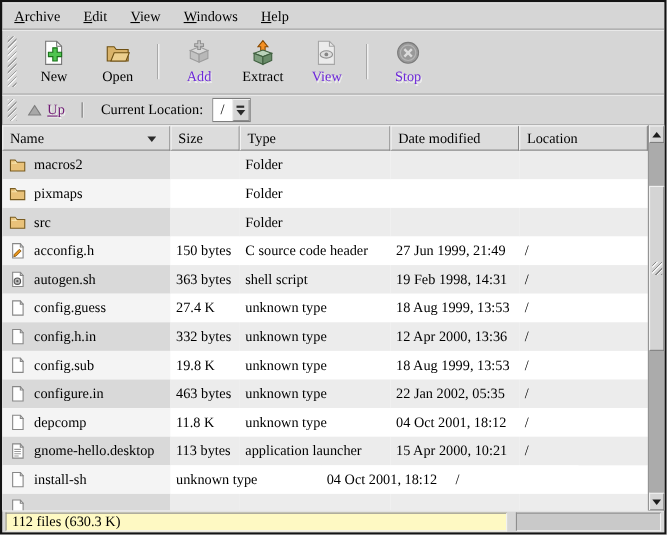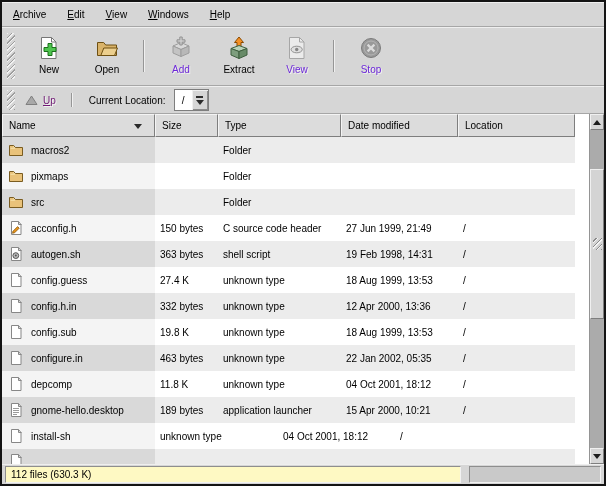--- a/index.html
+++ b/index.html
@@ -1,17 +1,17 @@
 <!DOCTYPE html>
 <html><head>
 <meta charset="utf-8">
 <style>
   html,body{margin:0;padding:0;background:#9a9a9a;}
   .window{position:relative;width:606px;height:486px;box-sizing:border-box;border:2px solid #141414;
-    background:#d6d6d6;font-family:Liberation Sans, sans-serif;font-size:10px;color:#000;overflow:hidden;}
+    background:#d6d6d6;font-family:Liberation Serif, serif;font-size:13px;color:#000;overflow:hidden;}
 
   
   .menubar{height:25px;display:flex;align-items:center;padding:0 4px;
     box-shadow:inset 0 1px 0 #efefef, inset 0 -1px 0 #a6a6a6;}
   .menu-item{padding:3px 7px;margin-right:7px;cursor:default;}
   .menu-item u{text-decoration:underline;}
 
   
   .toolbar{height:59px;display:flex;align-items:center;padding:2px 2px 3px 2px;box-sizing:border-box;
     box-shadow:inset 0 1px 0 #efefef, inset 0 -1px 0 #a6a6a6;}
@@ -46,21 +46,21 @@
   .list{height:350px;background:#fff;display:flex;}
   .list-main{width:587px;display:flex;flex-direction:column;}
   .hdr{display:flex;height:23px;flex:none;}
   .hdr-cell{box-sizing:border-box;background:#dcdcdc;display:flex;align-items:center;padding:0 6px;
     border:1px solid;border-color:#f4f4f4 #7e7e7e #7e7e7e #f4f4f4;}
   .hdr-cell .sort{margin-left:auto;margin-right:6px;width:0;height:0;border:4px solid transparent;border-top:5px solid #2a2a2a;margin-top:5px;}
   .rows{flex:1;overflow:hidden;}
   .row{display:flex;height:26px;}
   .cell{box-sizing:border-box;display:flex;align-items:center;padding:0 5px;white-space:nowrap;overflow:hidden;}
   .cell.name{gap:7px;padding-left:6px;}
-  .c0{width:153px;}.c1{width:63px;}.c2{width:123px;}.c3{width:117px;}.c4{width:117px;}
+  .c0{width:153px;}.c1{width:63px;}.c2{width:137px;}.c3{width:117px;}.c4{width:117px;}
   .row.light .cell{background:#ffffff;}
   .row.light .cell.name{background:#f4f4f4;}
   .row.shade .cell{background:#ececec;}
   .row.shade .cell.name{background:#d9d9d9;}
   .row.clip{height:15px;}
 
   
   .sb{width:15px;display:flex;flex-direction:column;background:#ababab;border-left:1px solid #949494;box-sizing:border-box;}
   .sb-btn{height:16px;flex:none;background:#d6d6d6;box-sizing:border-box;display:flex;align-items:center;justify-content:center;
     border:1px solid;border-color:#f0f0f0 #7e7e7e #7e7e7e #f0f0f0;}
@@ -444,21 +444,21 @@
                   <path d="M3.5 1.5h7l2.5 3v10h-9.5z" fill="#fff" stroke="#878787"></path>
                   <path d="M10.5 1.5v3h3" fill="none" stroke="#878787"></path>
                   <g stroke="#9a9a9a">
                     <path d="M5 6.5h6M5 8.5h6M5 10.5h6M5 12.5h4"></path>
                   </g>
                 </svg>
               </span>
               <span>gnome-hello.desktop</span>
             </div>
             <div class="cell c1">
-              <span>189 bytes</span>
+              <span>113 bytes</span>
             </div>
             <div class="cell c2">
               <span>application launcher</span>
             </div>
             <div class="cell c3">
               <span>15 Apr 2000, 10:21</span>
             </div>
             <div class="cell c4">
               <span>/</span>
             </div>

